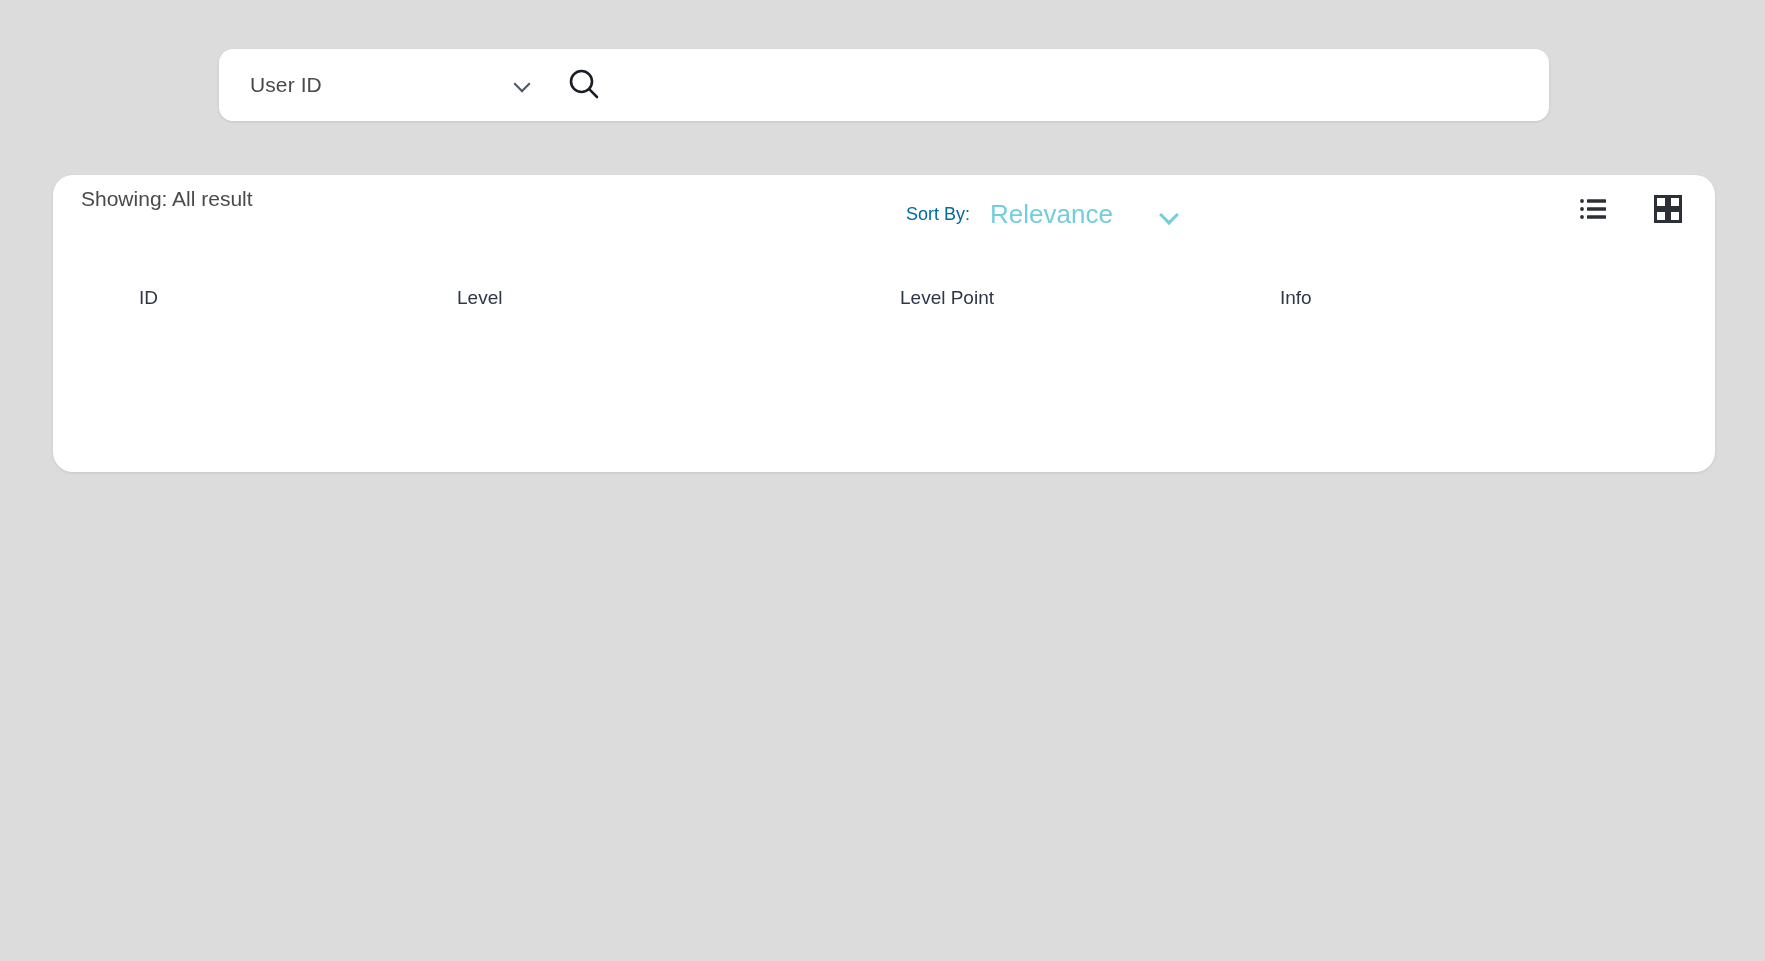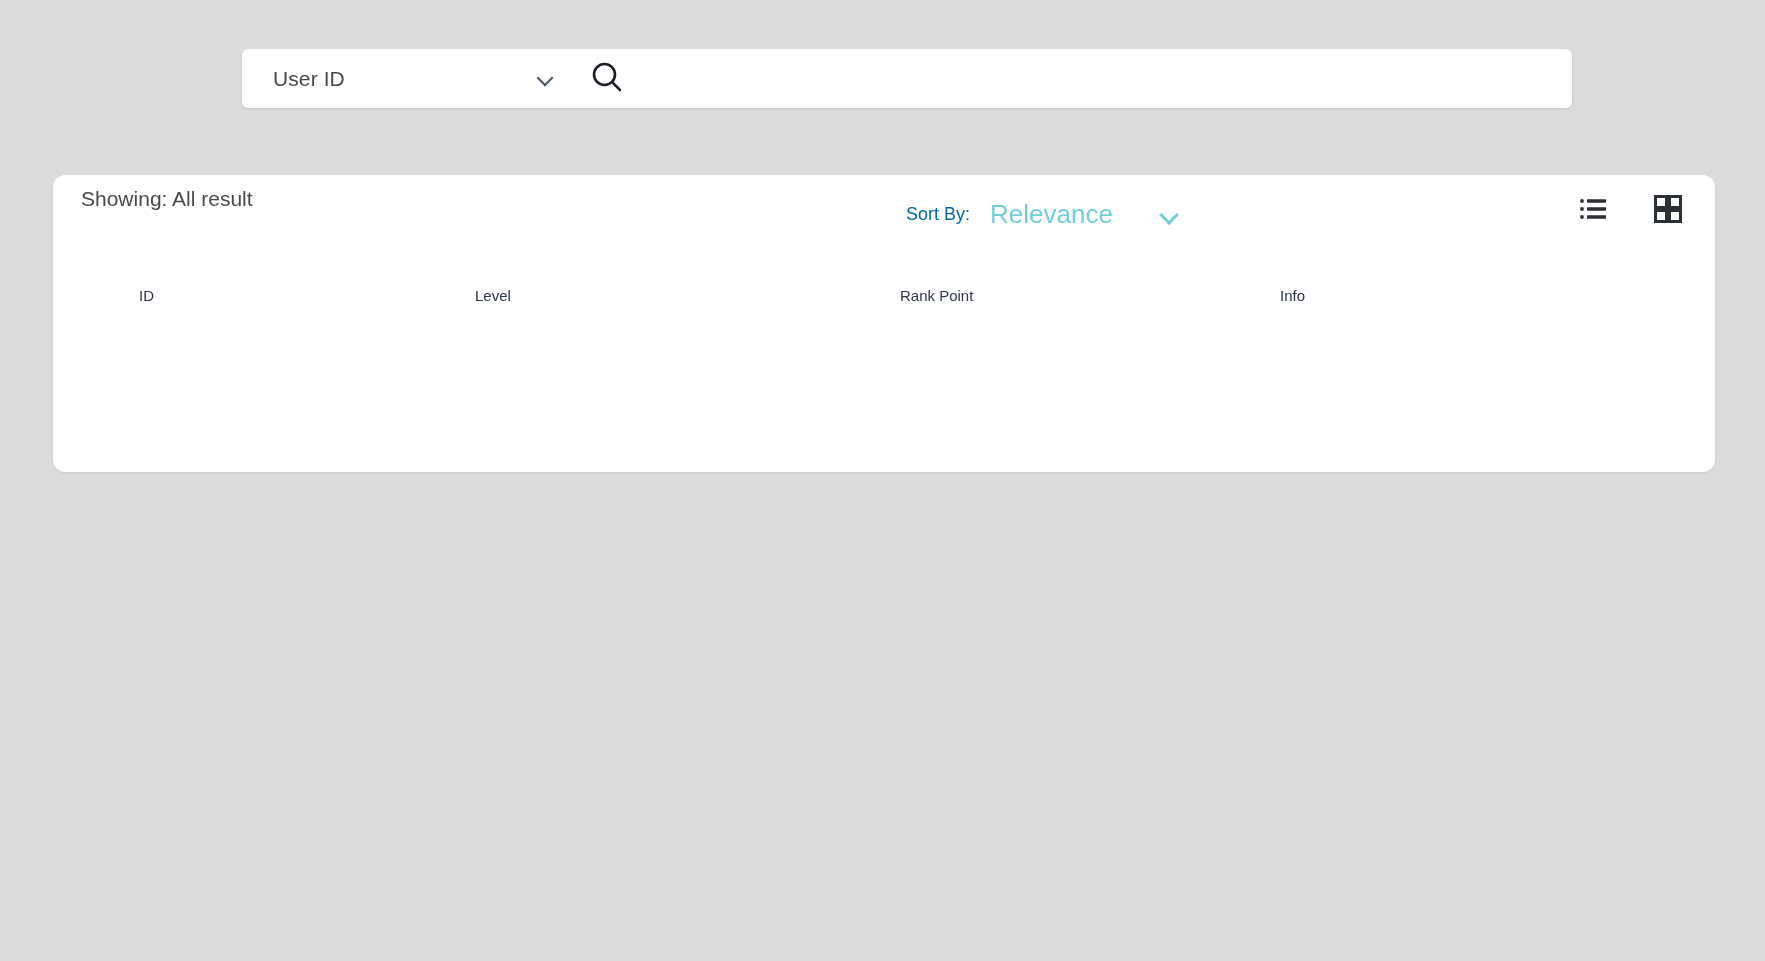--- a/index.html
+++ b/index.html
@@ -15,28 +15,27 @@
     position: relative;
     -webkit-font-smoothing: antialiased;
   }
 
   
   .search-bar {
     position: absolute;
     left: 219px;
     top: 49px;
     width: 1330px;
-    height: 59px;
+    height: 72px;
     background: #ffffff;
-    border-radius: 6px;
+    border-radius: 14px;
     box-shadow: 0 1px 3px rgba(0,0,0,0.10);
     display: flex;
     align-items: center;
     box-sizing: border-box;
-    margin-left: 23px;
   }
   .search-type {
     display: flex;
     align-items: center;
     height: 100%;
     padding-left: 31px;
     width: 320px;
     box-sizing: border-box;
     cursor: pointer;
     user-select: none;
@@ -103,21 +102,21 @@
   }
 
   
   .results-card {
     position: absolute;
     left: 53px;
     top: 175px;
     width: 1662px;
     height: 297px;
     background: #ffffff;
-    border-radius: 12px;
+    border-radius: 20px;
     box-shadow: 0 1px 3px rgba(0,0,0,0.09);
     box-sizing: border-box;
   }
   .results-toolbar {
     position: relative;
     height: 90px;
   }
   .showing-label {
     position: absolute;
     left: 28px;
@@ -163,26 +162,26 @@
   }
 
   
   .table-head {
     position: relative;
     height: 60px;
   }
   .col {
     position: absolute;
     top: 22px;
-    font-size: 15px;
+    font-size: 19px;
     color: #2d3748;
     white-space: nowrap;
   }
   .col-0 { left: 86px; }
-  .col-1 { left: 422px; }
+  .col-1 { left: 404px; }
   .col-2 { left: 847px; }
   .col-3 { left: 1227px; }
 
   .table-body {
     height: 100px;
   }
 </style>
 </head>
 <body>
 
@@ -241,19 +240,19 @@
           </svg>
         </span>
       </button>
 
     </div>
   </div>
 
   <div class="table-head">
     <span class="col col-0">ID</span>
     <span class="col col-1">Level</span>
-    <span class="col col-2">Rank Point</span>
+    <span class="col col-2">Level Point</span>
     <span class="col col-3">Info</span>
   </div>
 
   <div class="table-body"></div>
 
 </div>
 
 </body></html>

